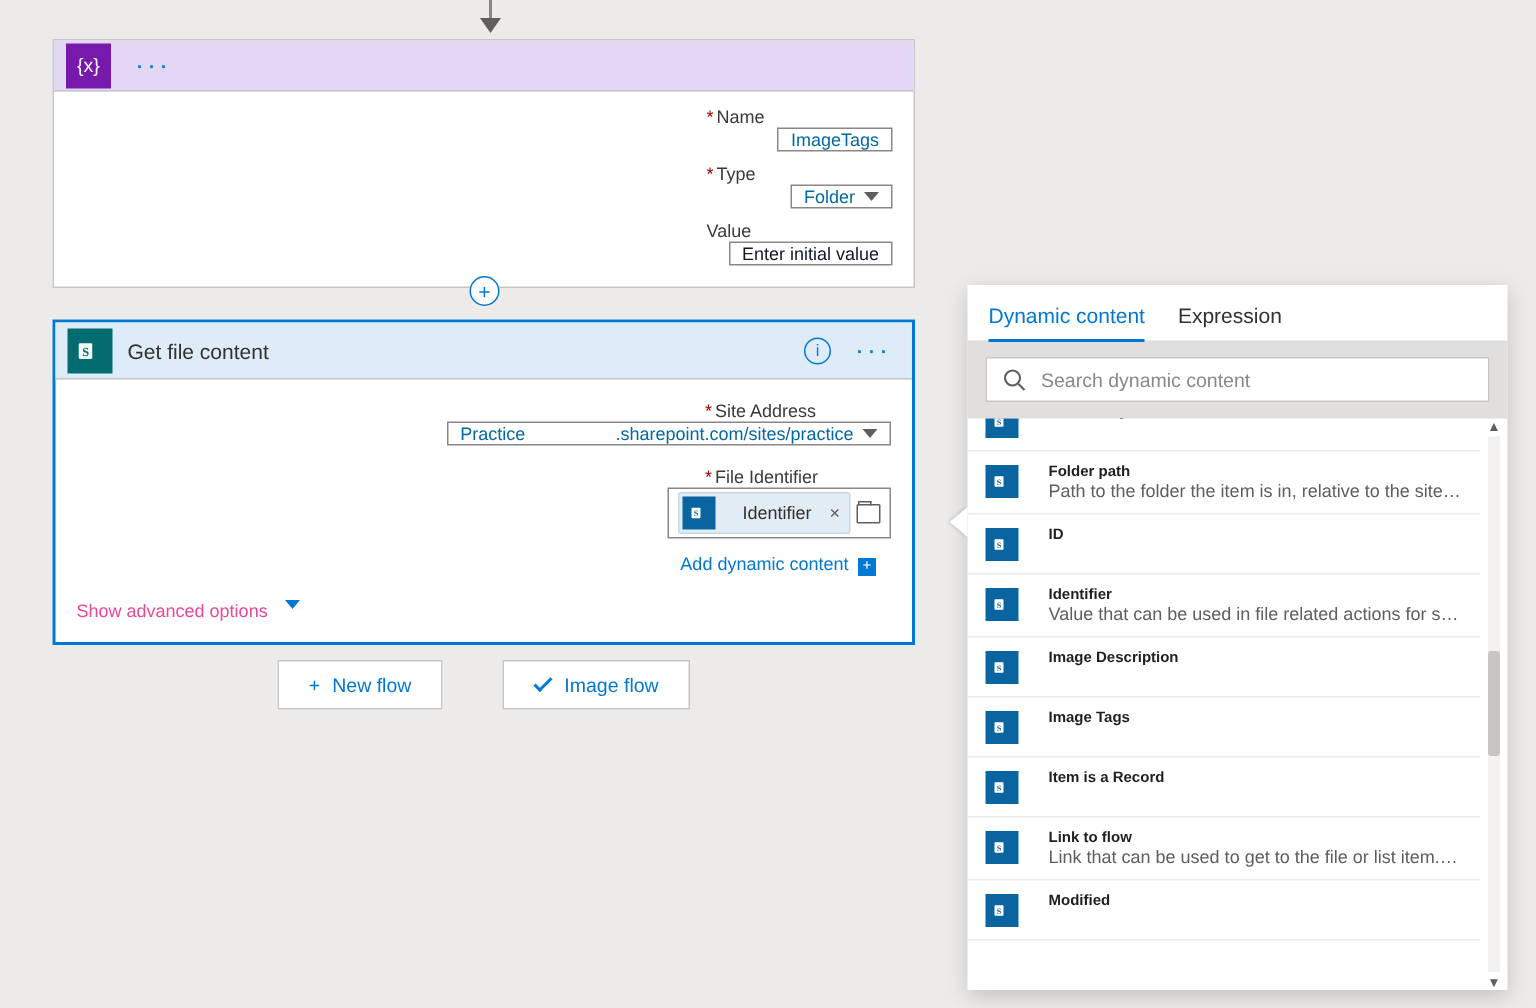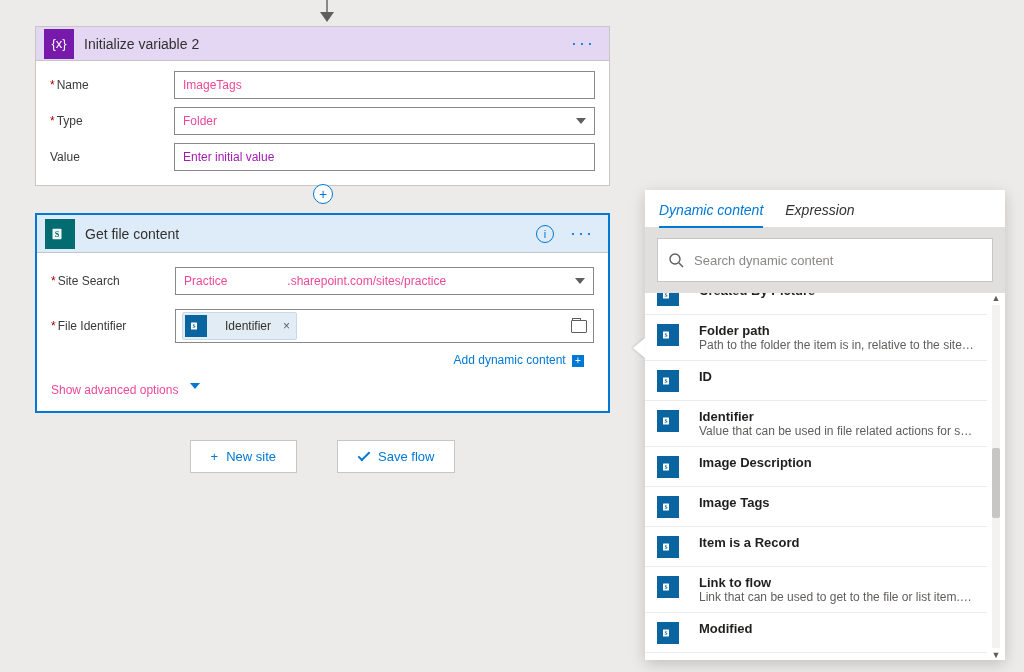--- a/index.html
+++ b/index.html
@@ -114,42 +114,43 @@
     text-align: center;
     line-height: 16px;
     margin-right: 10px;
     cursor: pointer;
   }
   .body {
     padding: 10px 14px 14px 14px;
   }
   .row {
     display: flex;
-    align-items: center;
+    align-items: flex-end;
     margin-bottom: 8px;
+    flex-direction: column;
   }
   .row .label {
     width: 124px;
     font-size: 12px;
     color: #3b3a39;
   }
   .row .label .req { color: #a80000; margin-right: 2px; }
   .row .field {
     flex: 1;
     height: 28px;
     border: 1px solid #8a8886;
     background: #fff;
     padding: 0 8px;
     font-size: 12px;
     display: flex;
     align-items: center;
     justify-content: space-between;
-    color: #ec4899;
-  }
-  .row .field.placeholder { color: #a21caf; }
+    color: #0369a1;
+  }
+  .row .field.placeholder { color: #0f172a; }
   .chev {
     width: 0; height: 0;
     border-left: 5px solid transparent;
     border-right: 5px solid transparent;
     border-top: 6px solid #605e5c;
     margin-left: 6px;
   }
 
   
   .card2 {
@@ -259,30 +260,30 @@
     flex-direction: column;
     z-index: 4;
   }
   .tabs {
     display: flex;
     gap: 22px;
     padding: 12px 14px 0 14px;
     border-bottom: 1px solid #e1dfdd;
     font-size: 14px;
   }
-  .tab { padding-bottom: 8px; cursor: pointer; color: #323130; font-style: italic; }
+  .tab { padding-bottom: 8px; cursor: pointer; color: #323130; }
   .tab.active { color: #0078d4; border-bottom: 2px solid #0078d4; margin-bottom: -1px; font-weight: 400; }
   .search-wrap {
     background: #e1dfdd;
     padding: 10px 12px;
   }
   .search {
     background: #fff;
     border: 1px solid #c8c6c4;
-    height: 44px;
+    height: 30px;
     display: flex;
     align-items: center;
     padding: 0 10px;
     gap: 10px;
     font-size: 13px;
     color: #8a8886;
   }
   .search svg { flex-shrink: 0; }
   .list-wrap {
     position: relative;
@@ -297,21 +298,21 @@
   }
   .dc-item {
     display: flex;
     gap: 10px;
     padding: 8px 12px;
     border-bottom: 1px solid #edebe9;
     cursor: pointer;
   }
   .dc-item .icon-sp { margin-top: 1px; }
   .dc-item .txt { flex: 1; min-width: 0; }
-  .dc-item .name { font-size: 13px; color: #201f1e; font-weight: 600; }
+  .dc-item .name { font-size: 10px; color: #201f1e; font-weight: 600; }
   .dc-item .desc {
     font-size: 12px; color: #605e5c;
     white-space: nowrap; overflow: hidden; text-overflow: ellipsis;
   }
   .scrollbar {
     position: absolute; right: 2px; top: 0; width: 14px; height: 100%;
   }
   .scrollbar .track { position: absolute; top: 12px; bottom: 12px; left: 3px; width: 8px; background: #f3f2f1; }
   .scrollbar .thumb { position: absolute; left: 3px; width: 8px; background: #c8c6c4; border-radius: 2px; }
   .scrollbar .arr { position: absolute; left: 1px; width: 12px; height: 10px; color: #605e5c; font-size: 9px; text-align: center; line-height: 10px; }
@@ -354,21 +355,20 @@
   <div class="connector">
     <div class="line"></div>
     <div class="arrow"></div>
   </div>
 
   <div class="card1">
     <div class="header">
       <div class="icon-box icon-purple">
         <span>{x}</span>
       </div>
-      <div class="title">Initialize variable 2</div>
       <div class="header-dots">···</div>
     </div>
     <div class="body">
       <div class="row">
         <div class="label"><span class="req">*</span><span>Name</span></div>
         <div class="field">
             <span>ImageTags</span>
           </div>
       </div>
       <div class="row">
@@ -399,21 +399,21 @@
             <rect x="2" y="5" width="12" height="14" rx="1" fill="#fff" opacity=".95"></rect>
             <text x="5" y="16" font-size="11" fill="#036c70" font-family="Segoe UI" font-weight="700">S</text>
           </svg>
       </div>
       <div class="title">Get file content</div>
       <div class="info-circle">i</div>
       <div class="header-dots">···</div>
     </div>
     <div class="body">
       <div class="row">
-        <div class="label"><span class="req">*</span><span>Site Search</span></div>
+        <div class="label"><span class="req">*</span><span>Site Address</span></div>
         <div class="field">
           <span style="display:flex;gap:60px;overflow:hidden;white-space:nowrap;">
             <span>Practice </span>
             <span>.sharepoint.com/sites/practice</span>
           </span>
           <span class="chev"></span>
         </div>
       </div>
       <div class="row" style="margin-bottom:4px">
         <div class="label"><span class="req">*</span><span>File Identifier</span></div>
@@ -568,21 +568,21 @@
         <div class="track"></div>
         <div class="thumb" style="top:155px;height:70px"></div>
         <div class="arr" style="bottom:0">▼</div>
       </div>
     </div>
   </div>
 
   <div class="actions">
     <div class="btn">
       <span style="color:#0078d4;font-weight:400">+</span>
-      <span>New site</span>
+      <span>New flow</span>
     </div>
     <div class="btn">
       <span class="check"></span>
-      <span>Save flow</span>
+      <span>Image flow</span>
     </div>
   </div>
 
 </div>
 
 </body></html>

